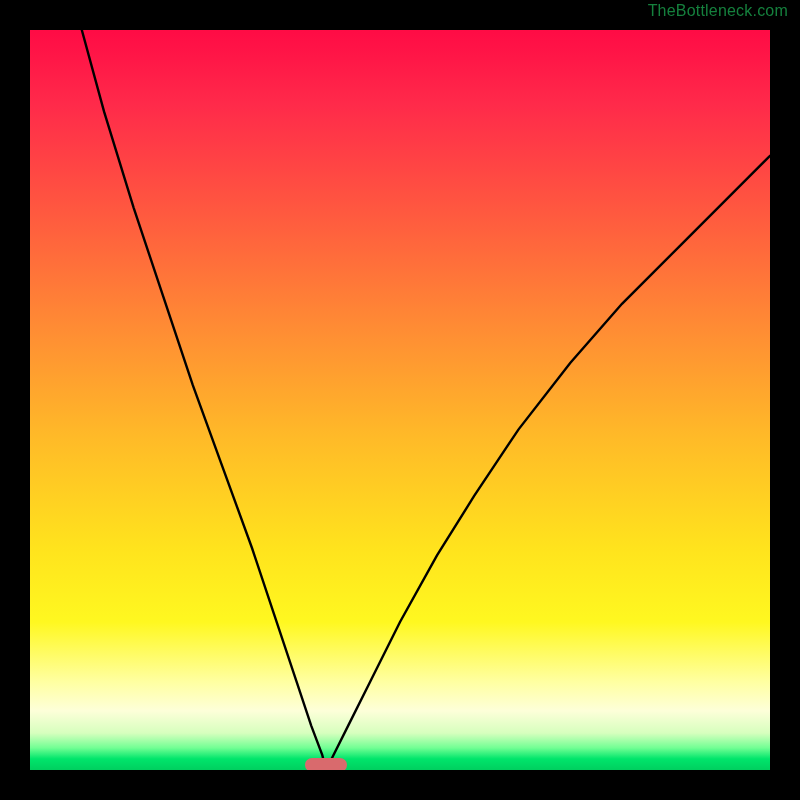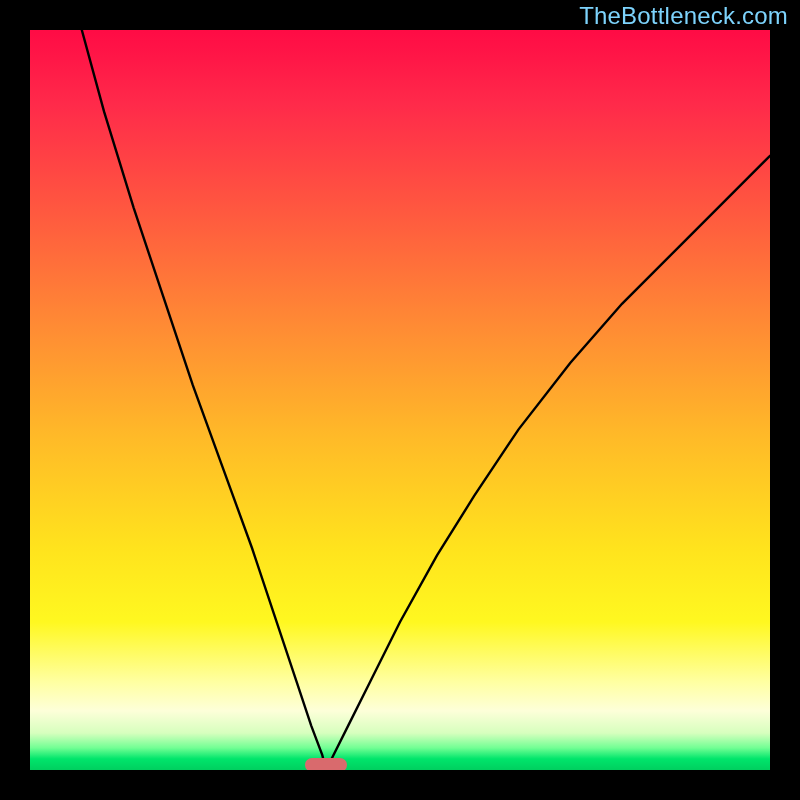--- a/index.html
+++ b/index.html
@@ -46,22 +46,22 @@
     );
   }
   .curve {
     position: absolute;
     inset: 0;
   }
   .watermark {
     position: absolute;
     top: 2px;
     right: 12px;
-    color: #7dd3fc;
-    font-size: 24px;
+    color: #15803d;
+    font-size: 16px;
     letter-spacing: 0.2px;
   }
   .minimum-marker {
     position: absolute;
     width: 42px;
     height: 14px;
     border-radius: 7px;
     background: #d96a6d;
   }
 </style>

